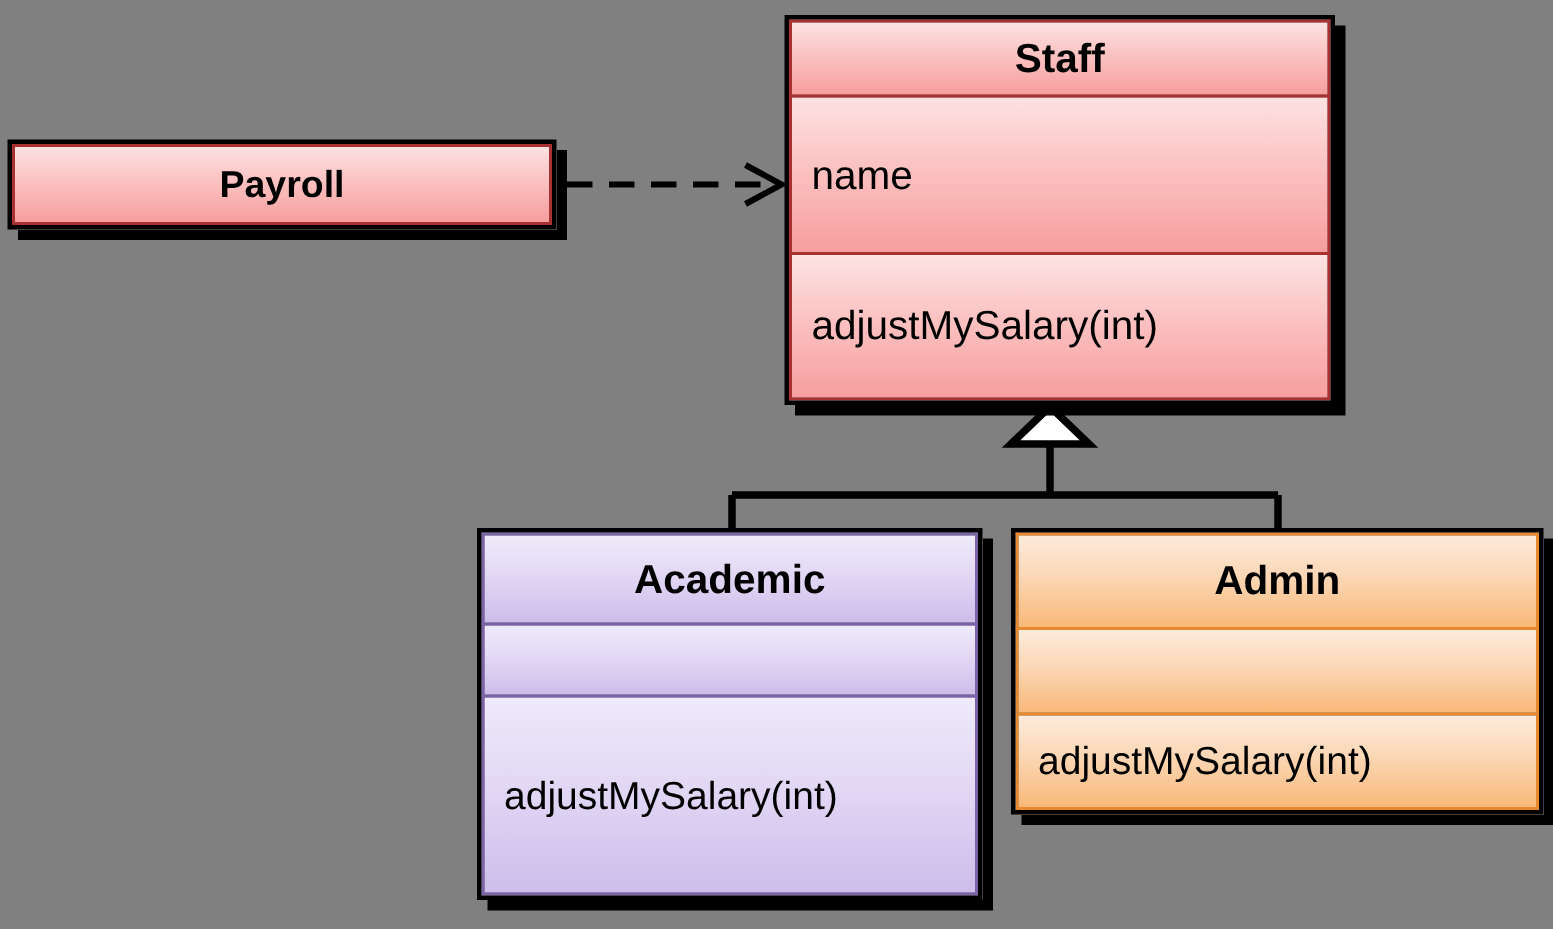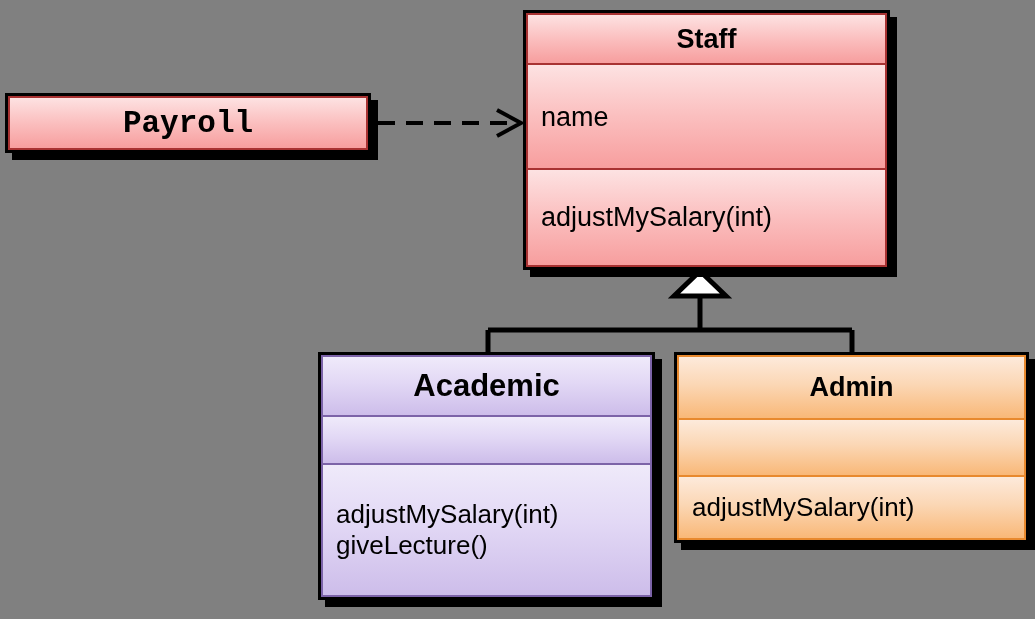--- a/index.html
+++ b/index.html
@@ -89,33 +89,33 @@
     border-right: 2px solid #e8892e;
   }
   .skin-orange .compartment:first-child { border-top: 2px solid #e8892e; }
   .skin-orange .compartment:last-child  { border-bottom: 2px solid #e8892e; }
   .skin-orange .compartment + .compartment { border-top: 2px solid #e8892e; }
 
   
   #class-payroll {
     left: 5px;  top: 93px;  width: 366px; height: 60px;
   }
-  #class-payroll .comp-title { height: 100%; font-size: 31px; font-family: Liberation Mono, monospace; }
+  #class-payroll .comp-title { height: 100%; font-size: 25px; }
 
   #class-staff {
     left: 523px; top: 10px; width: 367px; height: 260px;
   }
   #class-staff .c-title { height: 50px; font-size: 27px; }
   #class-staff .c-attrs { height: 105px; font-size: 27px; padding-top: 2px; }
   #class-staff .c-ops   { flex: 1; font-size: 27px; }
 
   #class-academic {
     left: 318px; top: 352px; width: 337px; height: 248px;
   }
-  #class-academic .c-title { height: 60px; font-size: 31px; }
+  #class-academic .c-title { height: 60px; font-size: 27px; }
   #class-academic .c-attrs { height: 48px; }
   #class-academic .c-ops   { flex: 1; font-size: 26px; }
 
   #class-admin {
     left: 674px; top: 352px; width: 355px; height: 191px;
   }
   #class-admin .c-title { height: 63px; font-size: 27px; }
   #class-admin .c-attrs { height: 57px; }
   #class-admin .c-ops   { flex: 1; font-size: 26px; }
 </style>
@@ -153,21 +153,20 @@
     <div class="compartment comp-body c-ops">
       <div class="member">adjustMySalary(int)</div>
     </div>
   </div>
 
   <div class="uml-class skin-purple" id="class-academic">
     <div class="compartment comp-title c-title">Academic</div>
     <div class="compartment comp-body c-attrs"></div>
     <div class="compartment comp-body c-ops">
       <div class="member">adjustMySalary(int)</div>
-      <div class="member">giveLecture()</div>
     </div>
   </div>
 
   <div class="uml-class skin-orange" id="class-admin">
     <div class="compartment comp-title c-title">Admin</div>
     <div class="compartment comp-body c-attrs"></div>
     <div class="compartment comp-body c-ops">
       <div class="member">adjustMySalary(int)</div>
     </div>
   </div>

